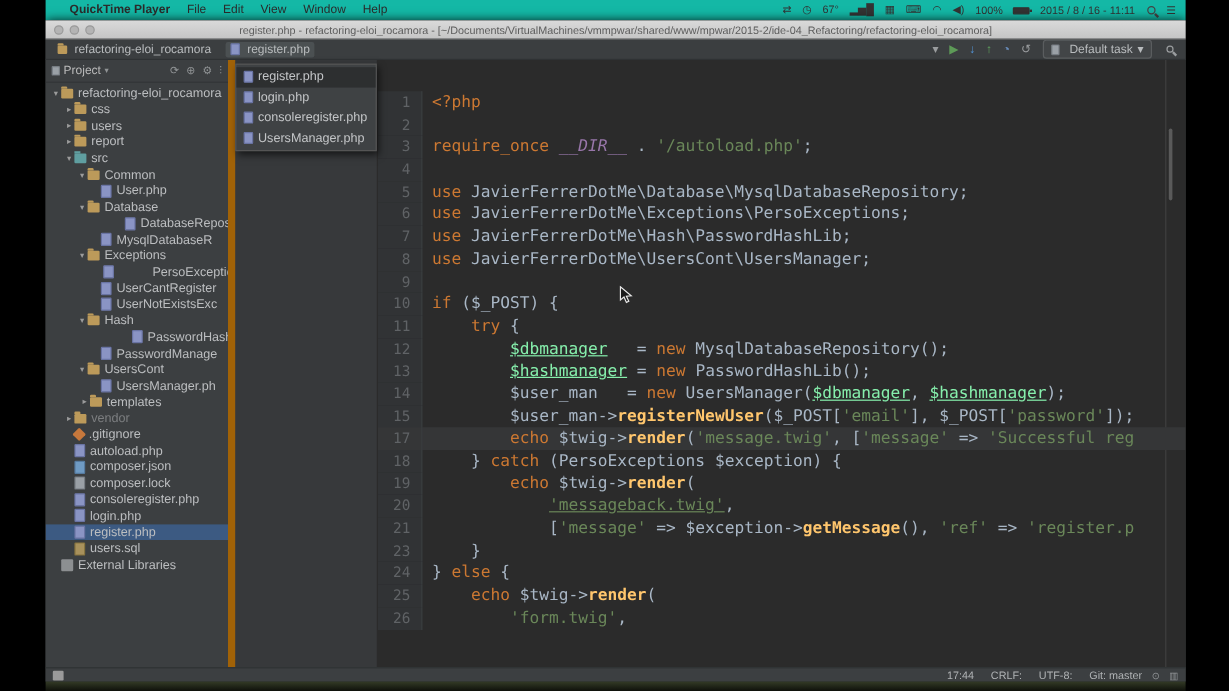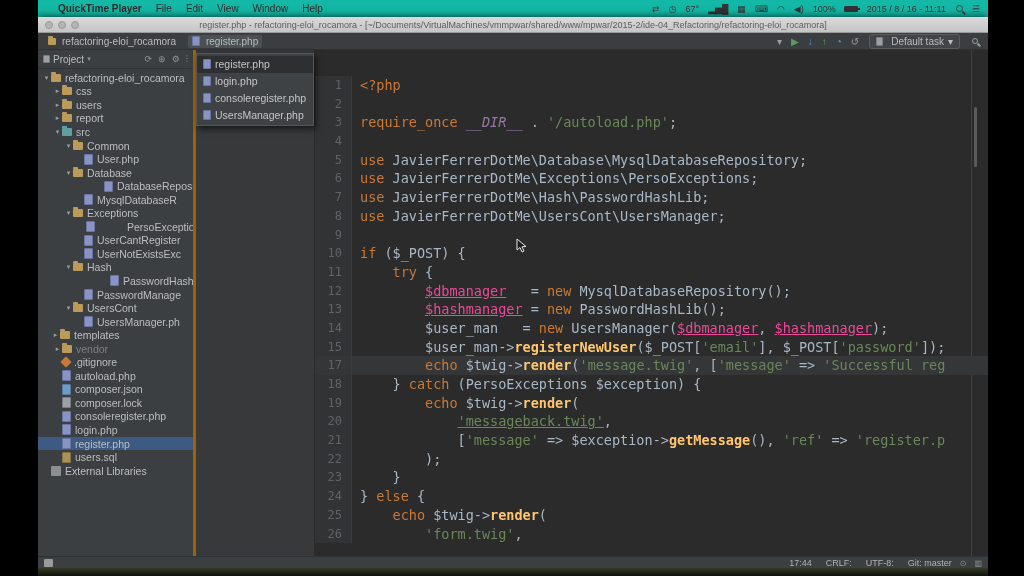--- a/index.html
+++ b/index.html
@@ -47,21 +47,21 @@
   .tb-clock { color:#6a8fbf; }
   .task-btn { margin-left:10px; border:1px solid #5a5d5f; border-radius:3px; padding:1px 6px;
               display:flex; align-items:center; gap:4px; color:#b9bcbe; background:#424547; }
   .mag2 { display:inline-block; width:6px; height:6px; border:1.5px solid #9a9d9f; border-radius:50%;
           position:relative; margin-left:12px; margin-right:4px; }
   .mag2::after { content:""; position:absolute; left:4px; top:5px; width:4px; height:1.5px;
                  background:#9a9d9f; transform:rotate(45deg); }
 
   
   .main { position:absolute; left:0; top:33px; width:100%; height:506px; display:flex; }
-  .project { width:158px; background:#3c3f41; border-right:3px solid #a16207; position:relative;
+  .project { width:158px; background:#3c3f41; border-right:6px solid #a16207; position:relative;
              overflow:hidden; }
   .proj-head { height:19px; display:flex; align-items:center; font-size:10px; color:#bbb;
                padding:0 5px; border-bottom:1px solid #323537; }
   .proj-head .ph-ic { margin-left:6px; color:#909395; font-size:9px; }
   .proj-head .ph-sp { flex:1; }
   .tree { font-size:10.5px; color:#bcbec0; padding-top:2px; }
   .trow { height:13.55px; display:flex; align-items:center; white-space:nowrap; overflow:hidden; }
   .trow.sel { background:#3c5a82; }
   .trow.dim { color:#7d7f81; }
   .arr { width:9px; font-size:7px; color:#9b9b9b; text-align:center; flex:none; }
@@ -87,21 +87,21 @@
   .codewrap { position:absolute; left:0; top:26px; right:0; }
   .cline { height:18.7px; display:flex; white-space:pre; font-size:13.5px; line-height:18.7px; }
   .cline.cur { background:#353637; }
   .lnum { width:37px; flex:none; text-align:right; padding-right:9px; color:#606366;
           font-size:12px; background:#313335; border-right:1px solid #3a3d3f; }
   .cline.cur .lnum { background:#353637; }
   .ctext { padding-left:8px; overflow:hidden; flex:1; }
   .tk-k { color:#cc7832; } .tk-s { color:#6a8759; }
   .tk-f { color:#ffc66d; font-weight:bold; } .tk-d { color:#a9b7c6; }
   .tk-c { color:#9876aa; font-style:italic; }
-  .tk-v { color:#ec4899; text-decoration:underline; }
+  .tk-v { color:#86efac; text-decoration:underline; }
   .tk-su { color:#6a8759; text-decoration:underline; }
   .guide { position:absolute; top:0; bottom:0; right:16px; width:1px; background:#404040; }
   .vscroll { position:absolute; top:57px; right:11px; width:3px; height:60px; background:#5a5a5a;
              border-radius:2px; }
 
   
   .popup { position:absolute; left:158px; top:53px; width:118px; background:#3f4244;
            border:1px solid #555; box-shadow:2px 3px 6px rgba(0,0,0,.6); z-index:5;
            font-size:10.5px; color:#c3c5c7; padding:2px 0; }
   .prow { height:16.8px; display:flex; align-items:center; padding:0 6px; white-space:nowrap; }
@@ -261,21 +261,21 @@
             </div>
             <div class="trow" style="padding-left: 26px;">
               <span class="arr">▾</span>
               <span class="ic folder"></span>
               <span>UsersCont</span>
             </div>
             <div class="trow" style="padding-left: 46px; text-align: right;">
               <span class="ic page"></span>
               <span>UsersManager.ph</span>
             </div>
-            <div class="trow" style="padding-left: 13px;">
+            <div class="trow" style="padding-left: 28px;">
               <span class="arr">▸</span>
               <span class="ic folder"></span>
               <span>templates</span>
             </div>
             <div class="trow dim" style="padding-left: 15px;">
               <span class="arr">▸</span>
               <span class="ic folder"></span>
               <span>vendor</span>
             </div>
             <div class="trow" style="padding-left: 24px;">
@@ -335,21 +335,20 @@
             <div class="cline"><span class="lnum">11</span><span class="ctext"><span class="tk-d">    </span><span class="tk-k">try </span><span class="tk-d">{</span></span></div>
             <div class="cline"><span class="lnum">12</span><span class="ctext"><span class="tk-d">        </span><span class="tk-v">$dbmanager</span><span class="tk-d">   = </span><span class="tk-k">new </span><span class="tk-d">MysqlDatabaseRepository();</span></span></div>
             <div class="cline"><span class="lnum">13</span><span class="ctext"><span class="tk-d">        </span><span class="tk-v">$hashmanager</span><span class="tk-d"> = </span><span class="tk-k">new </span><span class="tk-d">PasswordHashLib();</span></span></div>
             <div class="cline"><span class="lnum">14</span><span class="ctext"><span class="tk-d">        </span><span class="tk-d">$user_man</span><span class="tk-d">   = </span><span class="tk-k">new </span><span class="tk-d">UsersManager(</span><span class="tk-v">$dbmanager</span><span class="tk-d">, </span><span class="tk-v">$hashmanager</span><span class="tk-d">);</span></span></div>
             <div class="cline"><span class="lnum">15</span><span class="ctext"><span class="tk-d">        </span><span class="tk-d">$user_man</span><span class="tk-d">-&gt;</span><span class="tk-f">registerNewUser</span><span class="tk-d">($_POST[</span><span class="tk-s">'email'</span><span class="tk-d">], $_POST[</span><span class="tk-s">'password'</span><span class="tk-d">]);</span></span></div>
             <div class="cline cur"><span class="lnum">17</span><span class="ctext"><span class="tk-d">        </span><span class="tk-k">echo </span><span class="tk-d">$twig</span><span class="tk-d">-&gt;</span><span class="tk-f">render</span><span class="tk-d">(</span><span class="tk-s">'message.twig'</span><span class="tk-d">, [</span><span class="tk-s">'message'</span><span class="tk-d"> =&gt; </span><span class="tk-s">'Successful reg</span></span></div>
             <div class="cline"><span class="lnum">18</span><span class="ctext"><span class="tk-d">    } </span><span class="tk-k">catch </span><span class="tk-d">(PersoExceptions $exception) {</span></span></div>
             <div class="cline"><span class="lnum">19</span><span class="ctext"><span class="tk-d">        </span><span class="tk-k">echo </span><span class="tk-d">$twig</span><span class="tk-d">-&gt;</span><span class="tk-f">render</span><span class="tk-d">(</span></span></div>
             <div class="cline"><span class="lnum">20</span><span class="ctext"><span class="tk-d">            </span><span class="tk-su">'messageback.twig'</span><span class="tk-d">,</span></span></div>
             <div class="cline"><span class="lnum">21</span><span class="ctext"><span class="tk-d">            [</span><span class="tk-s">'message'</span><span class="tk-d"> =&gt; </span><span class="tk-d">$exception</span><span class="tk-d">-&gt;</span><span class="tk-f">getMessage</span><span class="tk-d">(), </span><span class="tk-s">'ref'</span><span class="tk-d"> =&gt; </span><span class="tk-s">'register.p</span></span></div>
-            <div class="cline"><span class="lnum">22</span><span class="ctext"><span class="tk-d">        );</span></span></div>
             <div class="cline"><span class="lnum">23</span><span class="ctext"><span class="tk-d">    }</span></span></div>
             <div class="cline"><span class="lnum">24</span><span class="ctext"><span class="tk-d">} </span><span class="tk-k">else</span><span class="tk-d"> {</span></span></div>
             <div class="cline"><span class="lnum">25</span><span class="ctext"><span class="tk-d">    </span><span class="tk-k">echo </span><span class="tk-d">$twig</span><span class="tk-d">-&gt;</span><span class="tk-f">render</span><span class="tk-d">(</span></span></div>
             <div class="cline"><span class="lnum">26</span><span class="ctext"><span class="tk-d">        </span><span class="tk-s">'form.twig'</span><span class="tk-d">,</span></span></div>
           </div>
         <div class="vscroll"></div>
       </div>
 
     </div>
 

